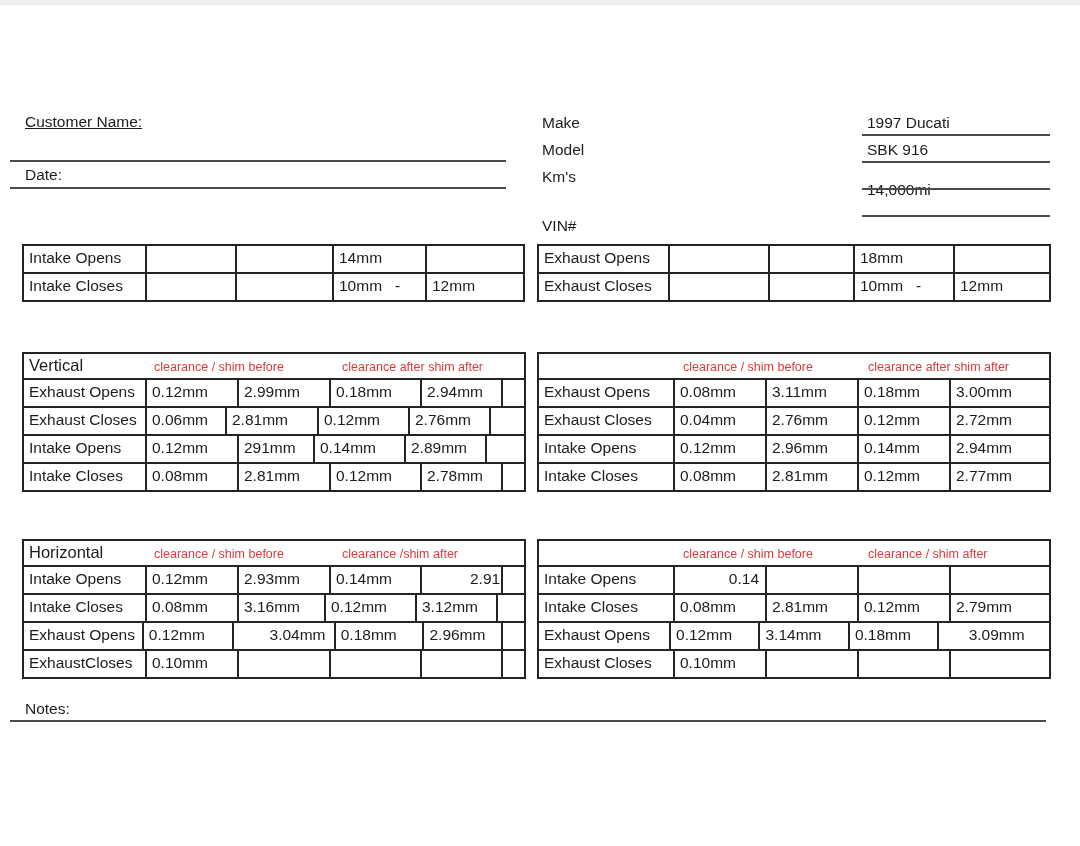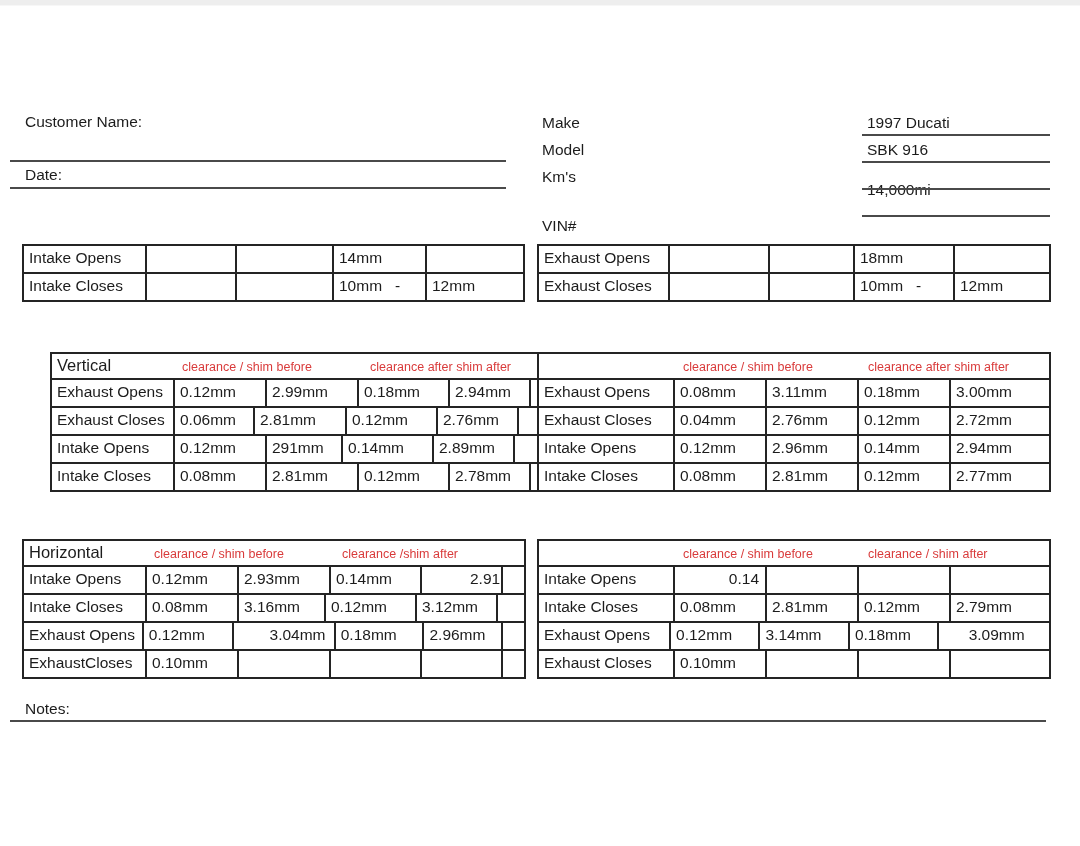--- a/index.html
+++ b/index.html
@@ -21,21 +21,21 @@
   .trow:last-child{border-bottom:none;}
   .tcell{box-sizing:border-box;border-right:2px solid #242424;padding:3px 0 0 5px;
          font-size:15.5px;white-space:nowrap;overflow:hidden;}
   .tcell:last-child{border-right:none;}
 </style>
 </head>
 <body>
 
 <div class="abs top-strip"></div>
 
-<div class="abs lbl" style="left:25px;top:112px;">Customer Name:</div>
+<div class="abs lbl" style="left:25px;top:112px;text-decoration:underline;">Customer Name:</div>
 <div class="abs uline" style="left:10px;top:160px;width:496px;"></div>
 <div class="abs lbl" style="left:25px;top:165px;">Date:</div>
 <div class="abs uline" style="left:10px;top:187px;width:496px;"></div>
 
 <div class="abs lbl" style="left:542px;top:113px;">Make</div>
 <div class="abs lbl" style="left:542px;top:140px;">Model</div>
 <div class="abs lbl" style="left:542px;top:167px;">Km's</div>
 <div class="abs lbl" style="left:542px;top:194px;margin-top:22px;">VIN#</div>
 
 <div class="abs val" style="left:867px;top:113px;">1997 Ducati</div>
@@ -77,21 +77,21 @@
       <div class="trow">
         <div class="tcell" style="width: 131px;">Exhaust Closes</div>
         <div class="tcell" style="width: 100px;"></div>
         <div class="tcell" style="width: 85px;"></div>
         <div class="tcell" style="width: 100px;">10mm&nbsp;&nbsp;&nbsp;-</div>
         <div class="tcell" style="width: 94px;">12mm</div>
       </div>
     </div>
 </div>
 
-<div class="gtable" style="left:22px;top:352px;width:500px;margin-left:28px;">
+<div class="gtable" style="left:22px;top:352px;width:500px;">
   <div class="thead">
     <span class="sec-title">Vertical</span>
     <span class="red-h" style="left:130px;">clearance / shim before</span>
     <span class="red-h" style="left:318px;">clearance after shim after</span>
   </div>
   <div>
       <div class="trow">
         <div class="tcell" style="width: 123px;">Exhaust Opens</div>
         <div class="tcell" style="width: 92px;">0.12mm</div>
         <div class="tcell" style="width: 92px;">2.99mm</div>

